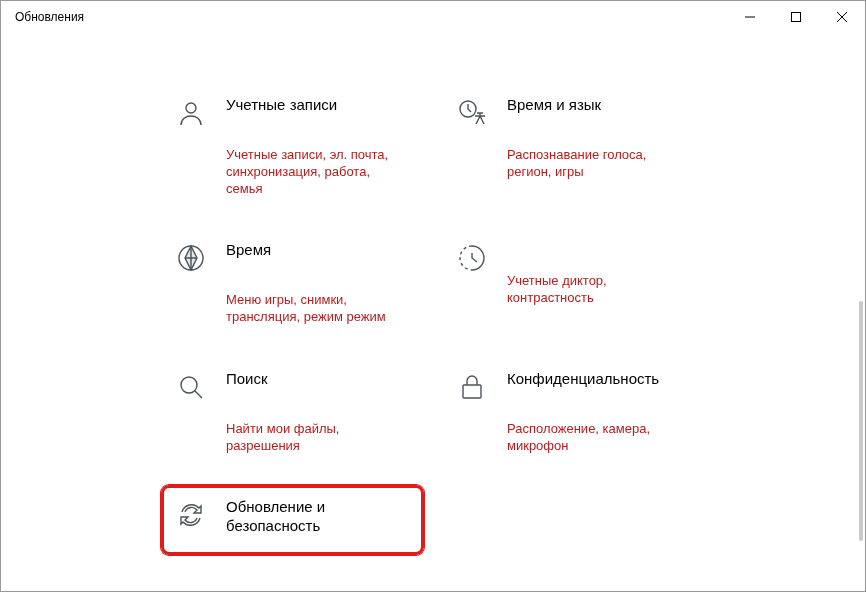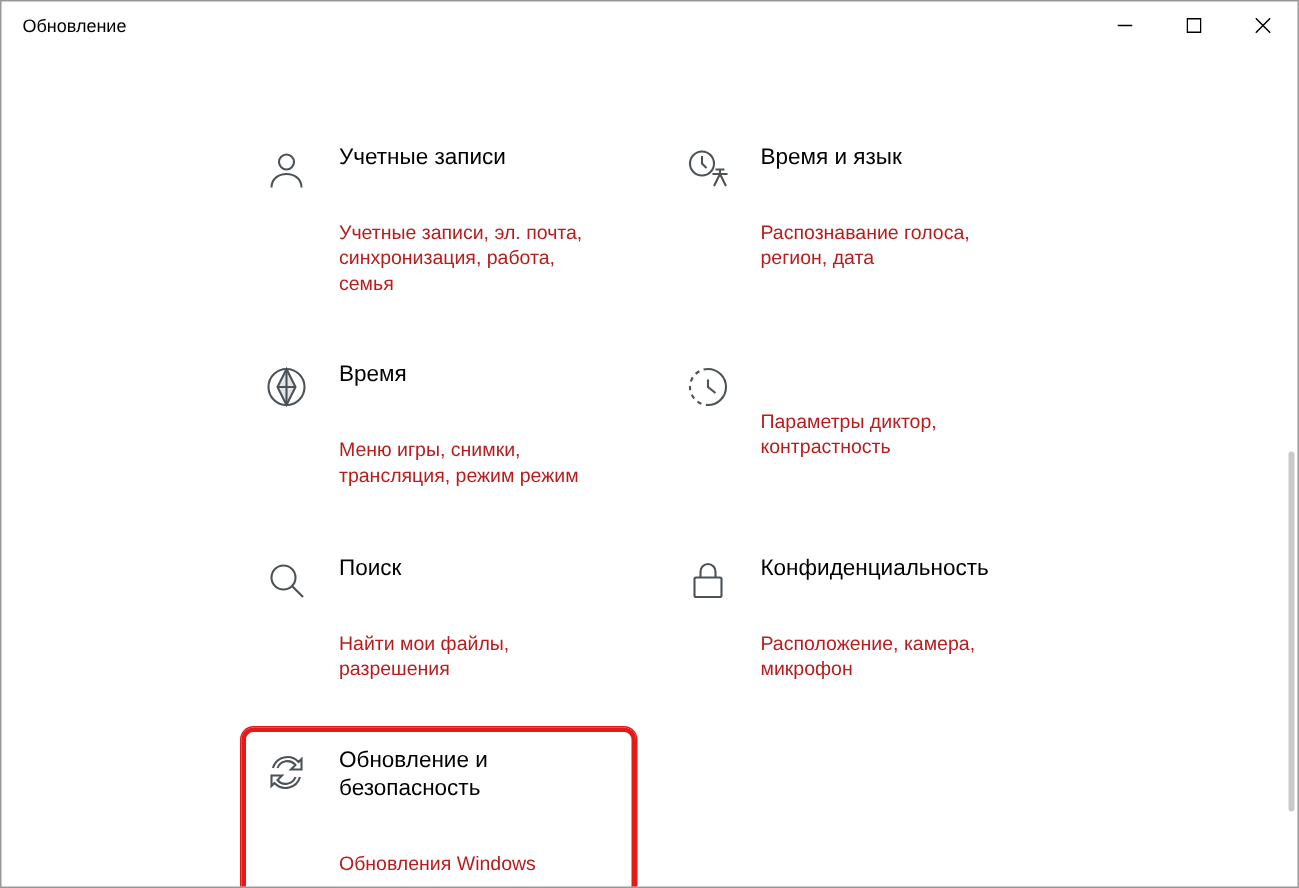--- a/index.html
+++ b/index.html
@@ -85,21 +85,21 @@
     width: 4px;
     height: 240px;
     background: #c9c9c9;
     border-radius: 2px;
   }
 </style>
 </head>
 <body>
 
 <div class="titlebar">
-  <span>Обновление</span>
+  <span>Обновления</span>
 </div>
 
 <div class="window-controls">
   <div>
     <svg width="10" height="10">
         <line x1="0" y1="5" x2="10" y2="5" stroke="#000" stroke-width="1"></line>
       </svg>
   </div>
   <div>
     <svg width="10" height="10">
@@ -133,21 +133,21 @@
     <div class="tile">
       <span class="icon">
         <svg width="30" height="30" viewBox="0 0 30 30">
             <circle cx="11" cy="11" r="8"></circle>
             <path d="M11 6v5l3 3"></path>
             <path d="M18 18h10M20 15h6M23 15v3l-4 8M23 18l4 8"></path>
           </svg>
       </span>
       <div class="text">
         <div class="title">Время и язык</div>
-        <div class="desc">Распознавание голоса, регион, дата</div>
+        <div class="desc">Распознавание голоса, регион, игры</div>
       </div>
     </div>
 
     <div class="tile">
       <span class="icon">
         <svg width="30" height="30" viewBox="0 0 30 30">
             <circle cx="15" cy="15" r="12"></circle>
             <path d="M15 3l6 12-6 12-6-12z" fill="#4b5358" fill-opacity="0.15"></path>
             <path d="M9 15h12M15 3v24"></path>
           </svg>
@@ -160,21 +160,21 @@
 
     <div class="tile">
       <span class="icon">
         <svg width="30" height="30" viewBox="0 0 30 30">
             <path d="M15 3a12 12 0 1 0 0 24" stroke-dasharray="3 3"></path>
             <path d="M15 3a12 12 0 0 1 0 24"></path>
             <path d="M15 10v5l5 4"></path>
           </svg>
       </span>
       <div class="text">
-        <div class="desc">Параметры диктор, контрастность</div>
+        <div class="desc">Учетные диктор, контрастность</div>
       </div>
     </div>
 
     <div class="tile">
       <span class="icon">
         <svg width="30" height="30" viewBox="0 0 30 30">
             <circle cx="13" cy="13" r="8"></circle>
             <line x1="19" y1="19" x2="26" y2="26"></line>
           </svg>
       </span>
@@ -199,21 +199,20 @@
 
     <div class="tile highlight">
       <span class="icon">
         <svg width="30" height="30" viewBox="0 0 30 30">
             <path d="M6 12a10 10 0 0 1 17-4l2-2v7h-7l3-3a7 7 0 0 0-12 2"></path>
             <path d="M24 18a10 10 0 0 1-17 4l-2 2v-7h7l-3 3a7 7 0 0 0 12-2"></path>
           </svg>
       </span>
       <div class="text">
         <div class="title">Обновление и безопасность</div>
-        <div class="desc">Обновления Windows</div>
       </div>
     </div>
 
     <div></div>
   </div>
 </div>
 
 <div class="scrollbar"></div>
 
 </body></html>

